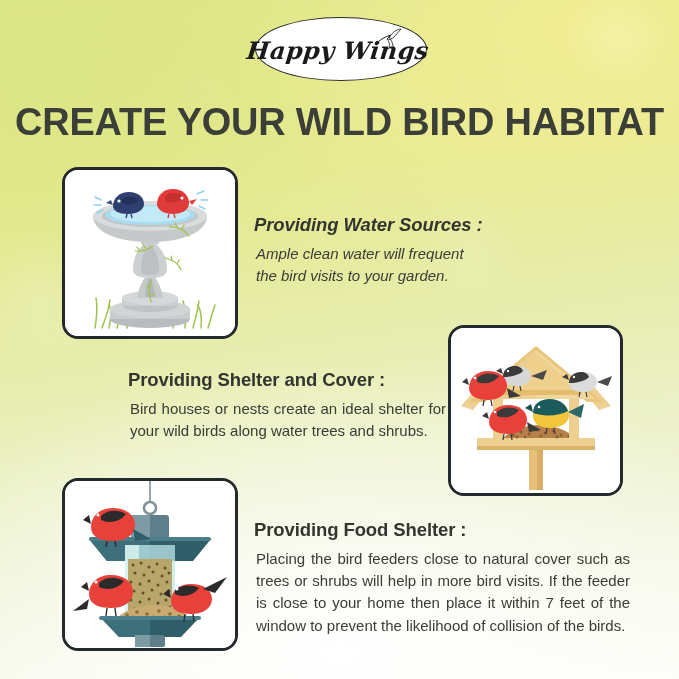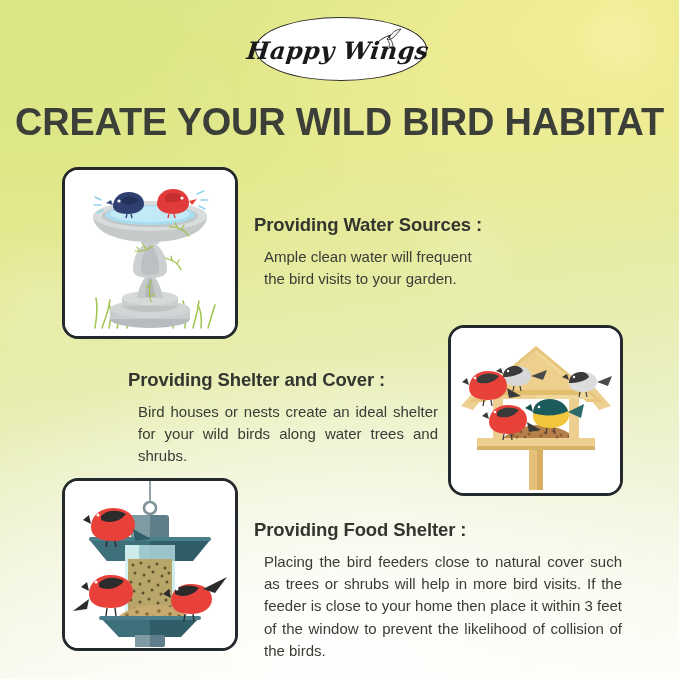--- a/index.html
+++ b/index.html
@@ -124,24 +124,24 @@
     font-weight: bold;
     color: #33352e;
     letter-spacing: -0.1px;
     margin-bottom: 7px;
     white-space: nowrap;
   }
   .block p {
     font-size: 15px;
     color: #3a3c35;
     line-height: 1.48;
-    margin: 10px;
-  }
-
-  #block-water   { left: 254px; top: 214px; width: 230px; }
+    margin: 2px;
+  }
+
+  #block-water   { left: 254px; top: 214px; width: 230px; font-style: italic; }
   #block-shelter { left: 128px; top: 369px; width: 320px; }
   #block-shelter p { text-align: justify; }
   #block-food    { left: 254px; top: 519px; width: 378px; }
   #block-food p  { text-align: justify; }
 </style>
 </head>
 <body>
 
 <div id="page">
   <div id="texture"></div>
@@ -421,16 +421,16 @@
         <path d="M106 117 L98 113 L104 108 Z" fill="#2b2b2b"></path>
         <circle cx="112" cy="108" r="1.5" fill="#ffffff"></circle>
         <path d="M138 108 L162 96 L150 112 Z" fill="#2b2b2b"></path>
         <path d="M120 133 L119 140 M128 133 L129 140" stroke="#2b2b2b" stroke-width="1.4"></path>
       </g>
     </svg>
   </div>
 
   <div class="block" id="block-food">
     <h2>Providing Food Shelter :</h2>
-    <p>Placing the bird feeders close to natural cover such as trees or shrubs will help in more bird visits. If the feeder is close to your home then place it within 3 feet of the window to prevent the likelihood of collision of the birds.</p>
+    <p>Placing the bird feeders close to natural cover such as trees or shrubs will help in more bird visits. If the feeder is close to your home then place it within 7 feet of the window to prevent the likelihood of collision of the birds.</p>
   </div>
 
 </div>
 
 </body></html>

